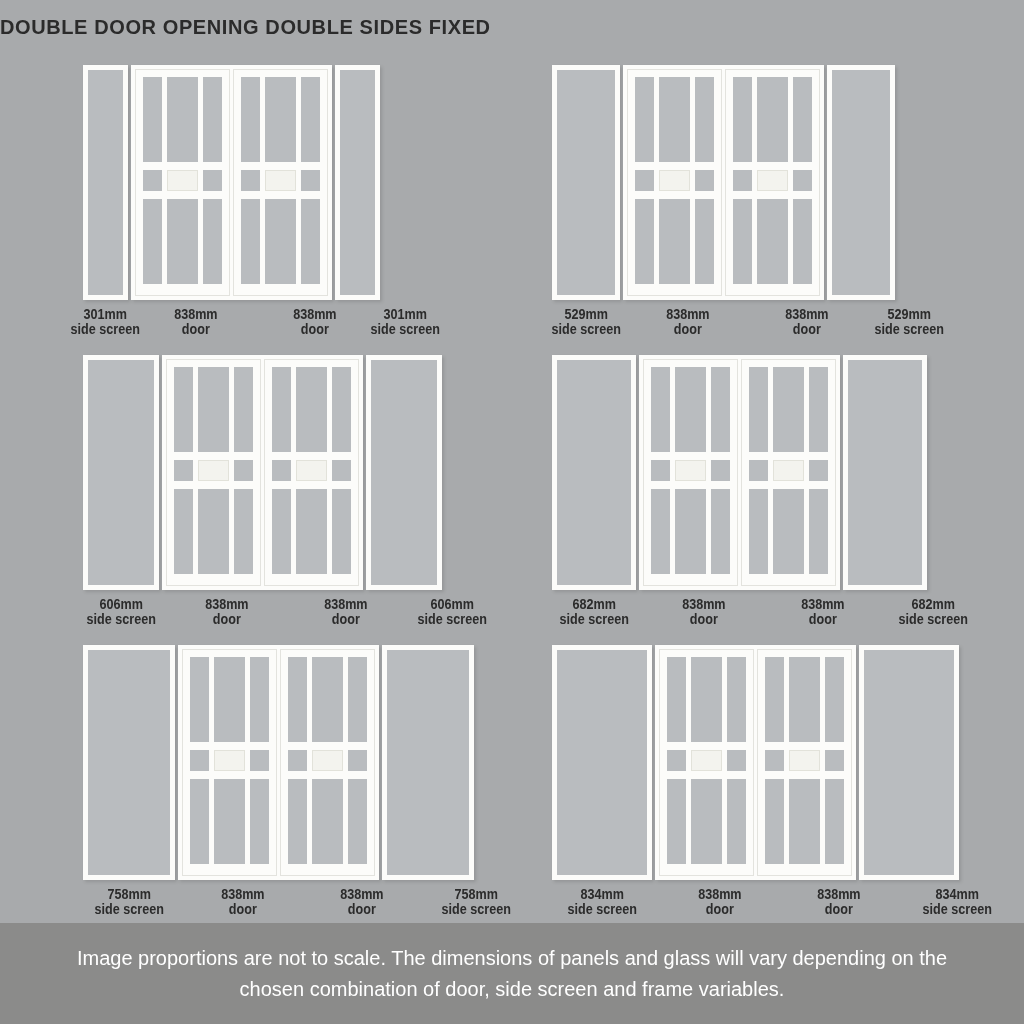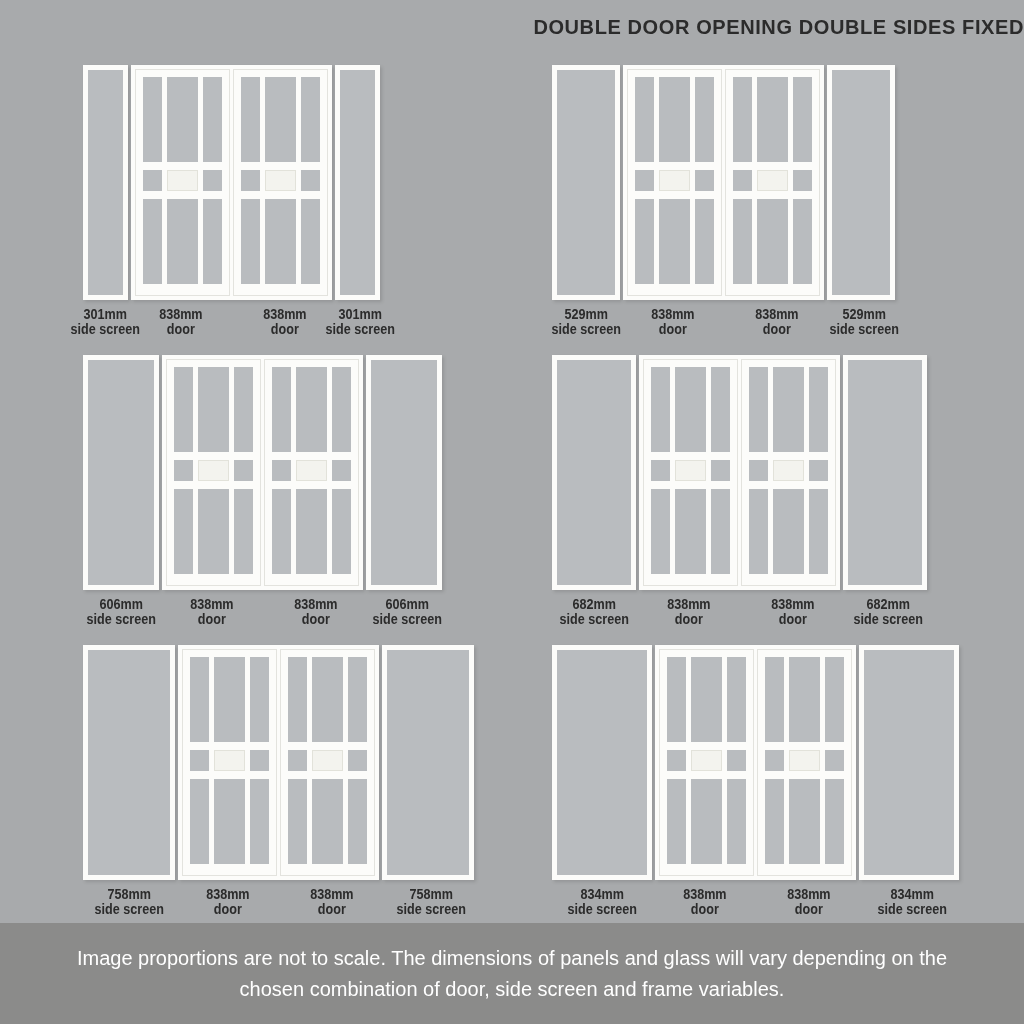--- a/index.html
+++ b/index.html
@@ -14,21 +14,21 @@
   *{margin:0;padding:0;box-sizing:border-box;}
   html,body{width:1024px;height:1024px;}
   body{
     background:var(--bg);
     font-family:"Liberation Sans", sans-serif;
     position:relative;
     overflow:hidden;
   }
   .page-title{
     position:absolute;top:16px;left:0;width:1024px;
-    text-align:right;
+    text-align:left;
     font-size:20px;font-weight:700;letter-spacing:.6px;
     color:var(--ink);
   }
   .diagram-grid{
     position:absolute;left:83px;top:65px;
     display:grid;
     grid-template-columns:469px 472px;
     grid-template-rows:290px 290px 290px;
   }
   .assembly{justify-self:start;}
@@ -56,21 +56,21 @@
     padding:7px 7px 11px 7px;
     display:grid;
     grid-template-columns:1fr 1.72fr 1fr;
     grid-template-rows:4fr 1fr 4fr;
     gap:8px 5px;
   }
   .cell{width:100%;height:100%;}
   .cell.glass{background:var(--glass);}
   .cell.mid{background:var(--mid);border:1px solid #e2e2da;}
   .labels{
-    display:flex;gap:3px;margin-top:6px;
+    display:flex;gap:18px;margin-top:6px;
   }
   .label-cell{
     flex:none;
     display:flex;justify-content:center;
     overflow:visible;
   }
   .label{
     flex:none;white-space:nowrap;
     text-align:center;
     color:var(--ink);

